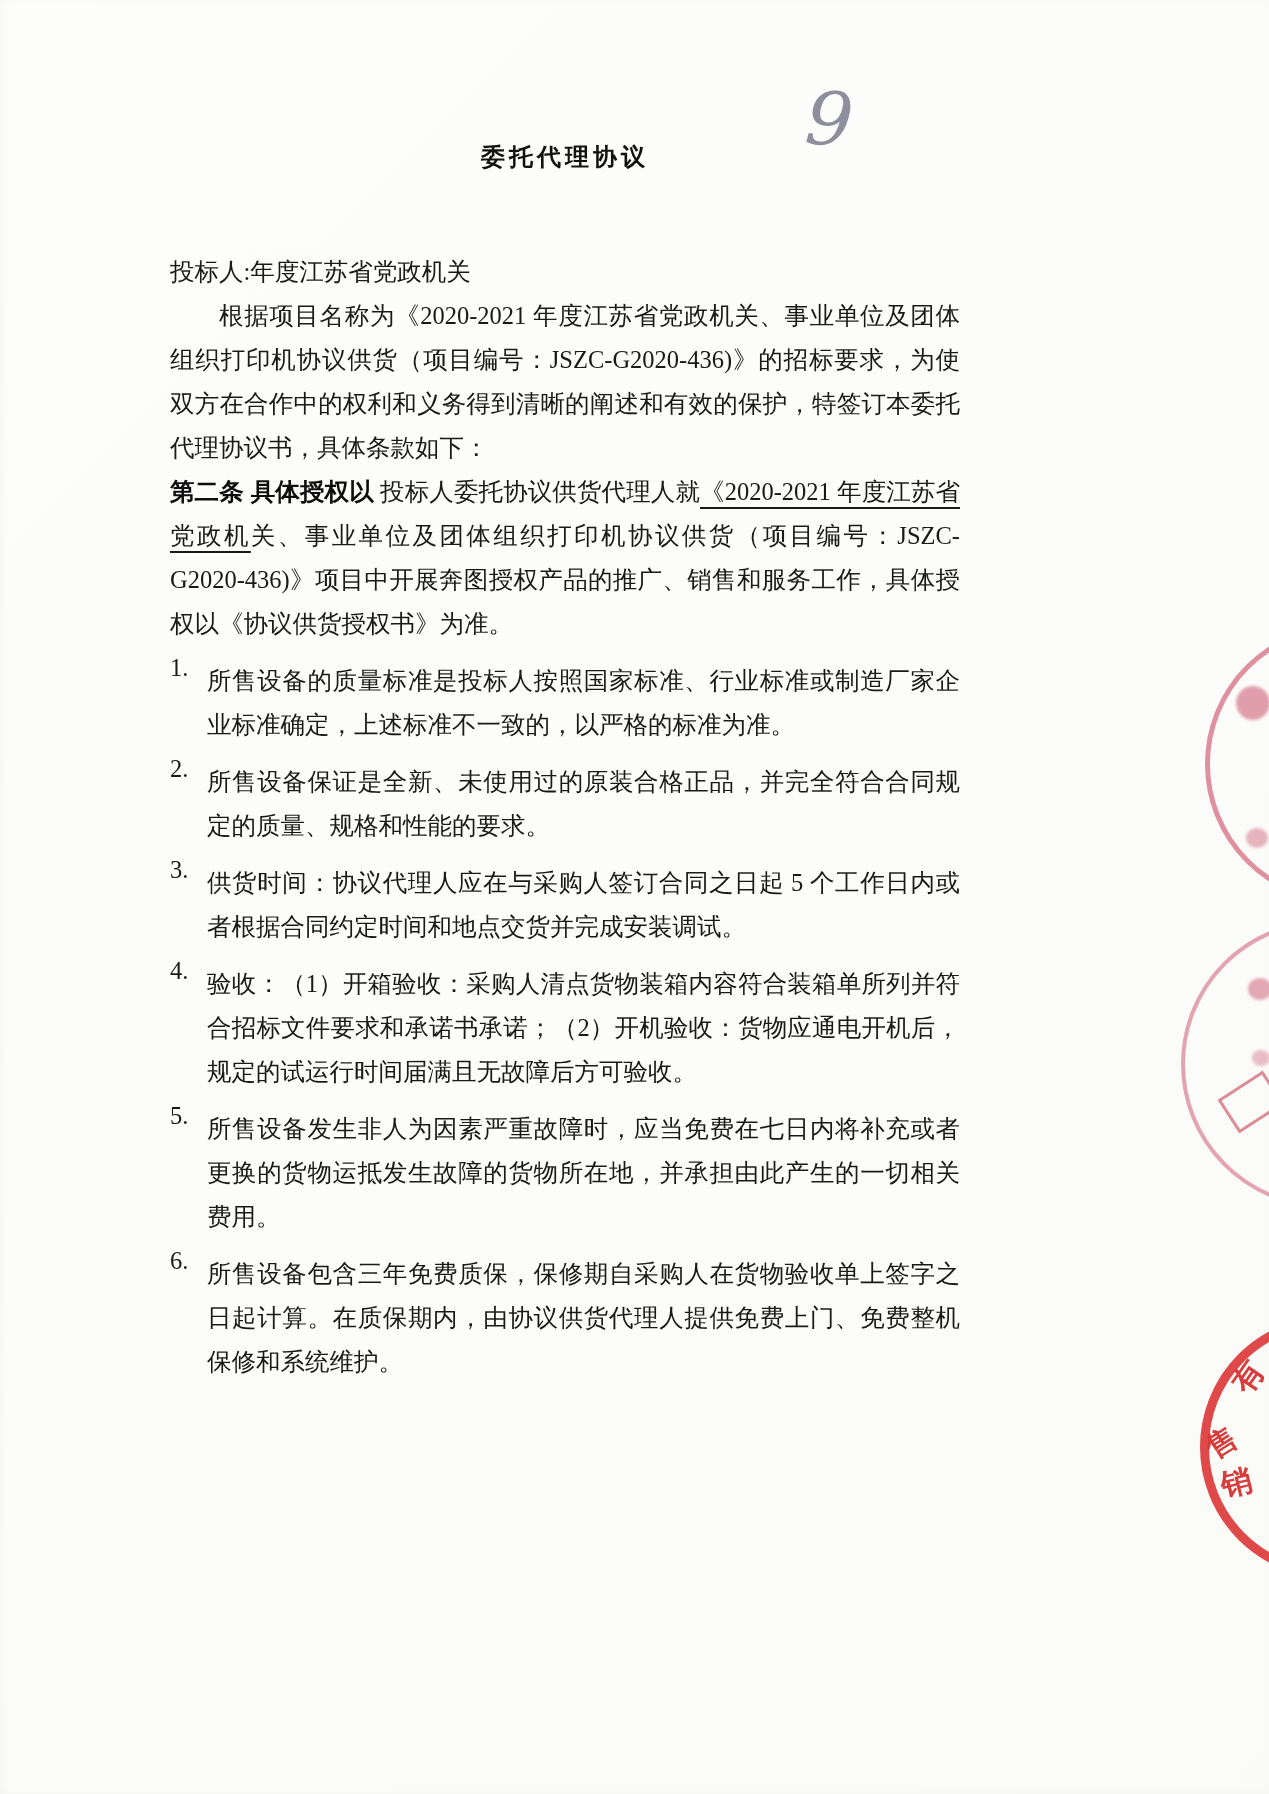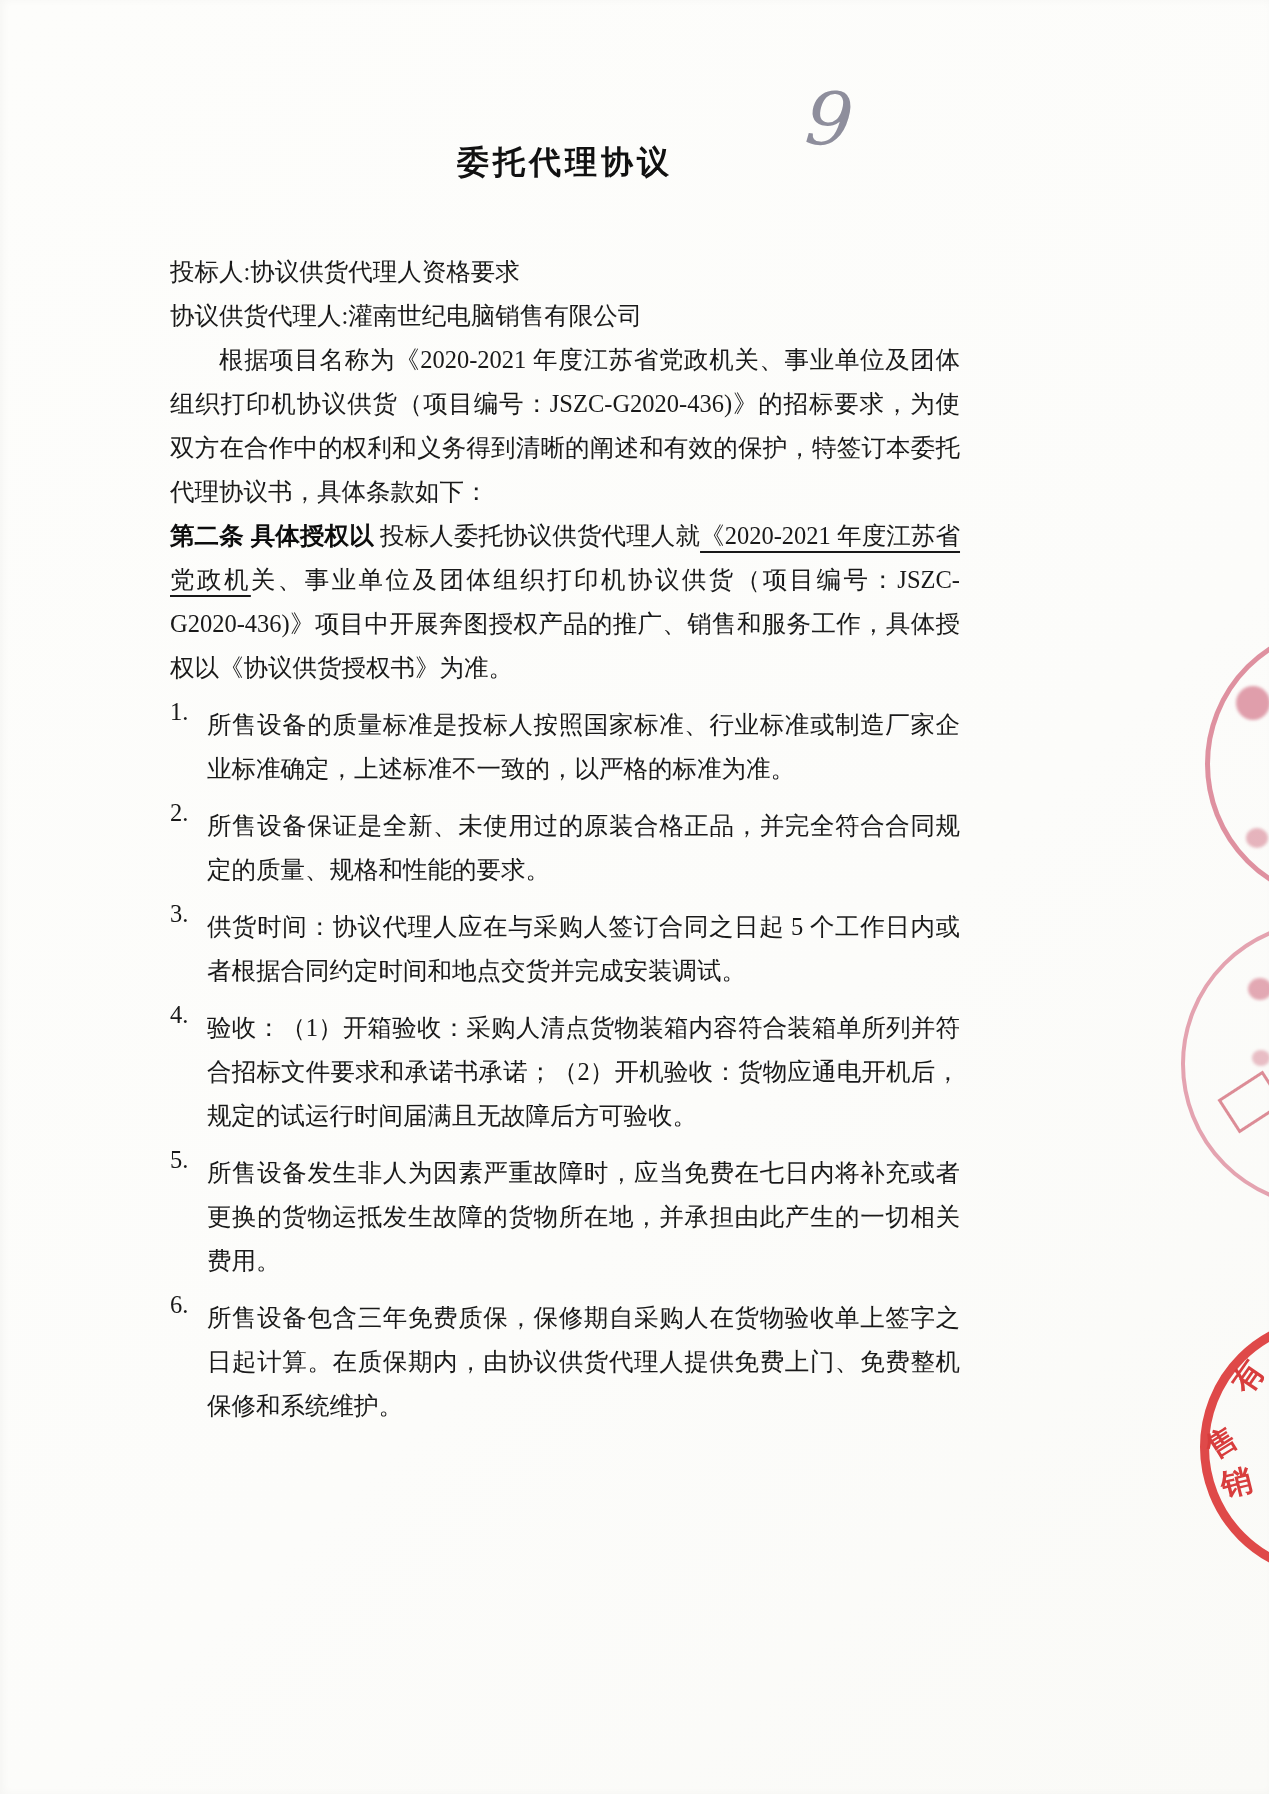--- a/index.html
+++ b/index.html
@@ -10,21 +10,21 @@
     background:linear-gradient(135deg,#fdfdfb 0%, #fcfcfa 60%, #fafaf7 100%);
     overflow:hidden;
     font-family:"Liberation Serif","DejaVu Serif",serif;
     color:#191919;
     box-shadow:inset 3px 0 8px rgba(0,0,0,0.03);
   }
   .doc-title {
     position:absolute; top:141px; left:170px; width:790px;
     text-align:center;
     font-family:"Liberation Sans","DejaVu Sans",sans-serif;
-    font-size:32px; font-weight:bold; letter-spacing:4px;
+    font-size:24px; font-weight:bold; letter-spacing:4px;
     color:#111;
   }
   .handwritten-num {
     position:absolute; left:806px; top:82px;
     font-size:74px; line-height:1;
     font-style:italic; font-weight:400;
     color:#8e8e9c;
     transform:rotate(5deg);
     font-family:"DejaVu Serif",serif;
   }
@@ -90,22 +90,21 @@
 <body>
 
 <div class="page">
 
   <div class="handwritten-num">9</div>
 
   <div class="doc-title">委托代理协议</div>
 
   <div class="content">
 
-    <p>投标人:协议供货代理人资格要求</p>
-    <p>协议供货代理人:灌南世纪电脑销售有限公司</p>
+    <p>投标人:年度江苏省党政机关</p>
 
     <p class="indent">根据项目名称为《2020-2021 年度江苏省党政机关、事业单位及团体组织打印机协议供货（项目编号：JSZC-G2020-436)》的招标要求，为使双方在合作中的权利和义务得到清晰的阐述和有效的保护，特签订本委托代理协议书，具体条款如下：</p>
 
 
     <p><span class="article-heading">第二条 具体授权以</span><span> </span><span>投标人委托协议供货代理人就</span><span class="seg-underline">《2020-2021 年度江苏省党政机</span><span>关、事业单位及团体组织打印机协议供货（项目编号：JSZC-G2020-436)》项目中开展奔图授权产品的推广、销售和服务工作，具体授权以《协议供货授权书》为准。</span></p>
 
 
     <div class="clauses">
       <div class="clause">
         <span class="clause-num">1.</span>

